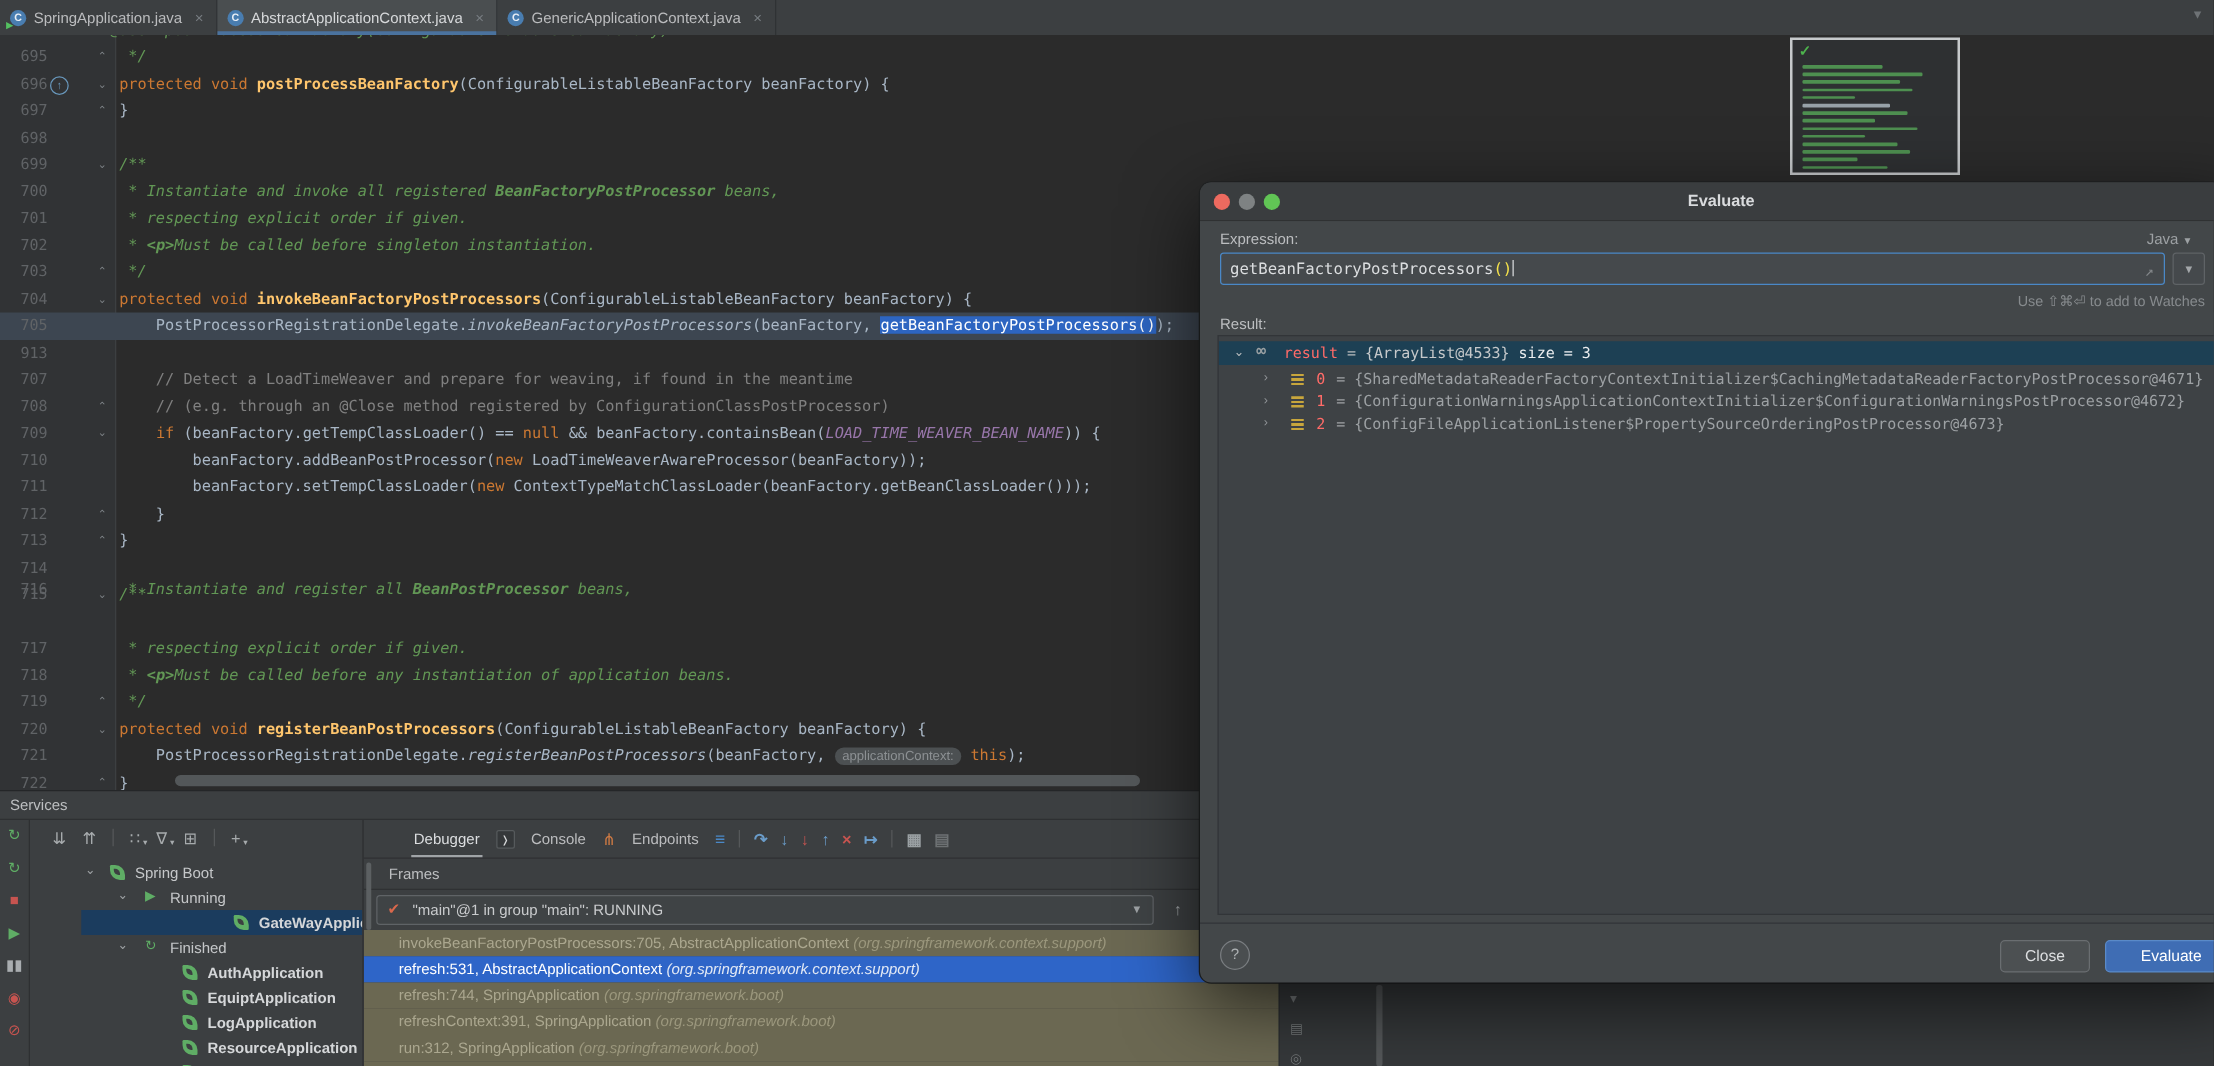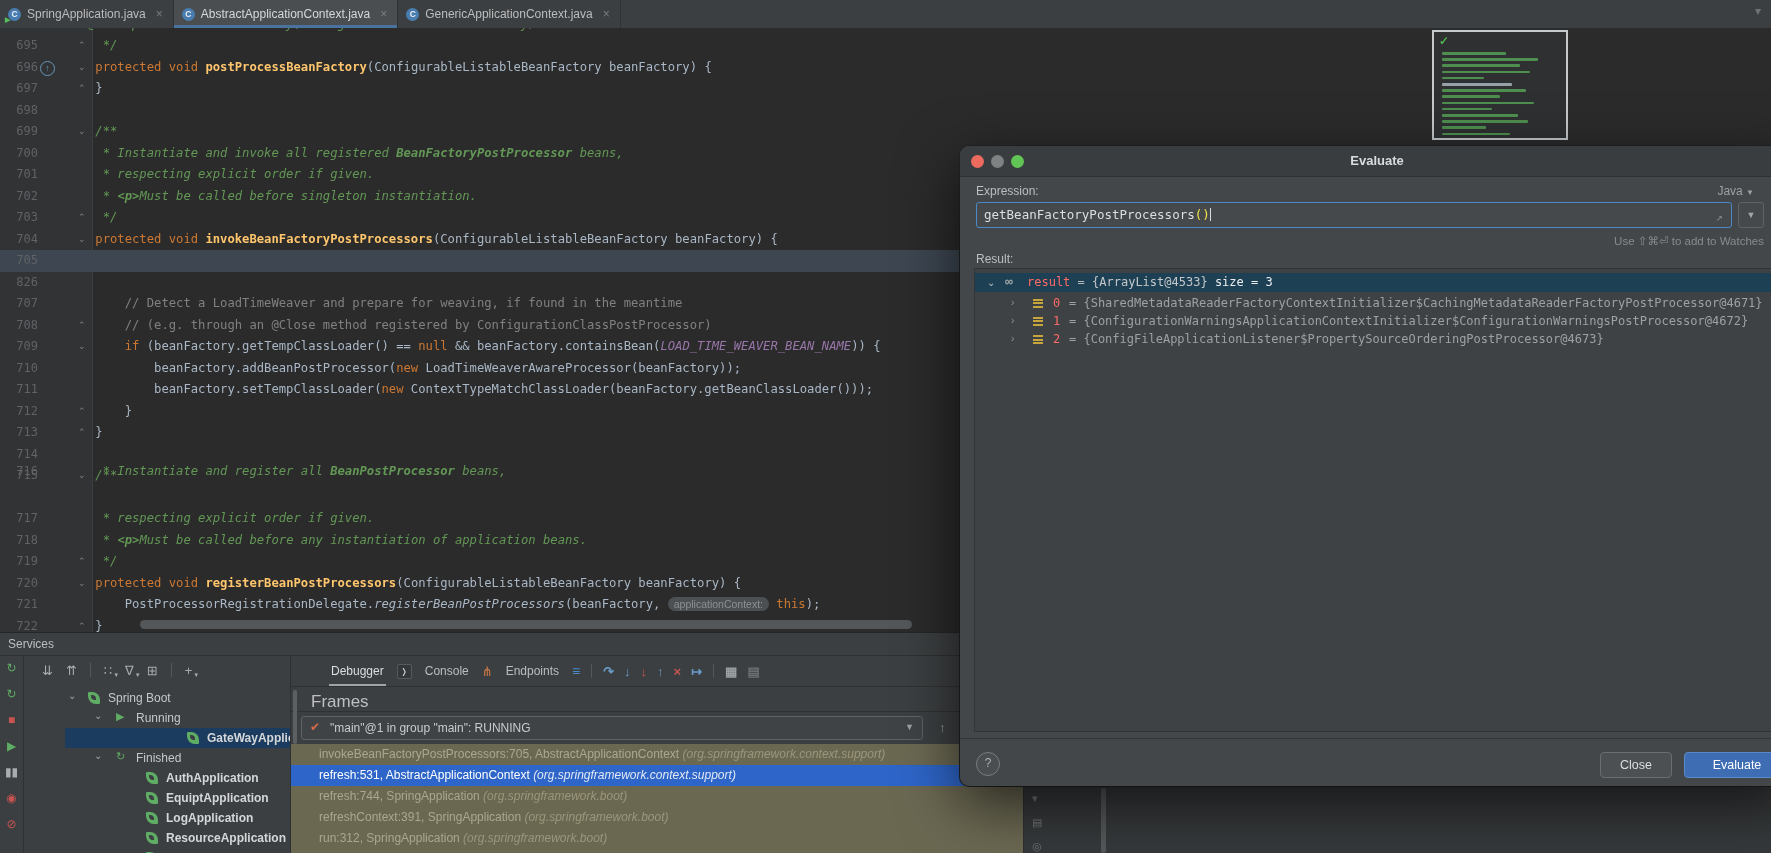--- a/index.html
+++ b/index.html
@@ -73,21 +73,21 @@
   #dbg-pane{position:absolute;left:290px;top:656px;width:733px;height:197px;background:#3c3f41;
       border-left:1px solid #2e3032;box-sizing:border-box;overflow:hidden;}
   #dbg-toolbar{position:absolute;left:38px;top:0;height:30px;display:flex;align-items:center;gap:11px;}
   .dbgtab{font-size:12px;color:#bbbcbe;position:relative;padding:0 2px;height:30px;line-height:30px;}
   .dbgtab.active{color:#dcdee0;}
   .dbgtab.active::after{content:"";position:absolute;left:0;right:0;bottom:0;height:2px;background:#a0a4a7;}
   .consoleicon{width:13px;height:13px;background:#35383a;border:1px solid #565a5c;border-radius:2px;
       color:#d8dadc;font-size:8px;display:flex;align-items:center;justify-content:center;}
   .stepicon{font-size:13px;font-weight:bold;}
   #dbg-sep1{position:absolute;left:0;right:0;top:30px;height:1px;background:#2f3133;}
-  #frames-label{position:absolute;left:20px;top:36px;font-size:17px;color:#bdbfc1;}
+  #frames-label{position:absolute;left:20px;top:36px;font-size:12px;color:#bdbfc1;}
   #dbg-sep2{position:absolute;left:0;right:0;top:55px;height:1px;background:#2f3133;}
   #dbg-vthumb{position:absolute;left:2px;top:34px;width:4px;height:54px;background:#5c6062;border-radius:2px;}
   #thread-combo{position:absolute;left:10px;top:60px;width:622px;height:24px;background:#3f4345;
       border:1px solid #5f6366;border-radius:3px;box-sizing:border-box;font-size:12px;color:#c9cbcd;}
   #thread-combo .chk{position:absolute;left:8px;top:3px;color:#d9684c;font-size:12px;}
   #thread-combo .txt{position:absolute;left:28px;top:4px;}
   #thread-combo .dd{position:absolute;right:8px;top:5px;color:#9da1a4;font-size:9px;}
   #frames-up{position:absolute;left:648px;top:64px;color:#9da1a4;font-size:13px;font-weight:bold;}
   .framerow{position:absolute;left:0;width:733px;height:21px;font-size:12px;line-height:21px;
       white-space:nowrap;overflow:hidden;}
@@ -214,23 +214,24 @@
         <span class="fold">⌃</span>
         <pre class="code"><span class="tk-j">     */</span></pre>
       </div>
       <div class="cl" style="top: 200.5px;">
         <span class="ln">704</span>
         <span class="fold">⌄</span>
         <pre class="code"><span class="tk-k">    protected void </span><span class="tk-m">invokeBeanFactoryPostProcessors</span><span class="tk-t">(ConfigurableListableBeanFactory beanFactory) {</span></pre>
       </div>
       <div class="cl cur" style="top: 222px;">
         <span class="ln">705</span>
+        <pre class="code"><span class="tk-t">        PostProcessorRegistrationDelegate.</span><span class="tk-s">invokeBeanFactoryPostProcessors</span><span class="tk-t">(beanFactory, </span><span class="tk-sel">getBeanFactoryPostProcessors()</span><span class="tk-t">);</span></pre>
       </div>
       <div class="cl" style="top: 243.5px;">
-        <span class="ln">826</span>
+        <span class="ln">913</span>
         <pre class="code"></pre>
       </div>
       <div class="cl" style="top: 265px;">
         <span class="ln">707</span>
         <pre class="code"><span class="tk-c">        // Detect a LoadTimeWeaver and prepare for weaving, if found in the meantime</span></pre>
       </div>
       <div class="cl" style="top: 286.5px;">
         <span class="ln">708</span>
         <span class="fold">⌃</span>
         <pre class="code"><span class="tk-c">        // (e.g. through an @Close method registered by ConfigurationClassPostProcessor)</span></pre>

